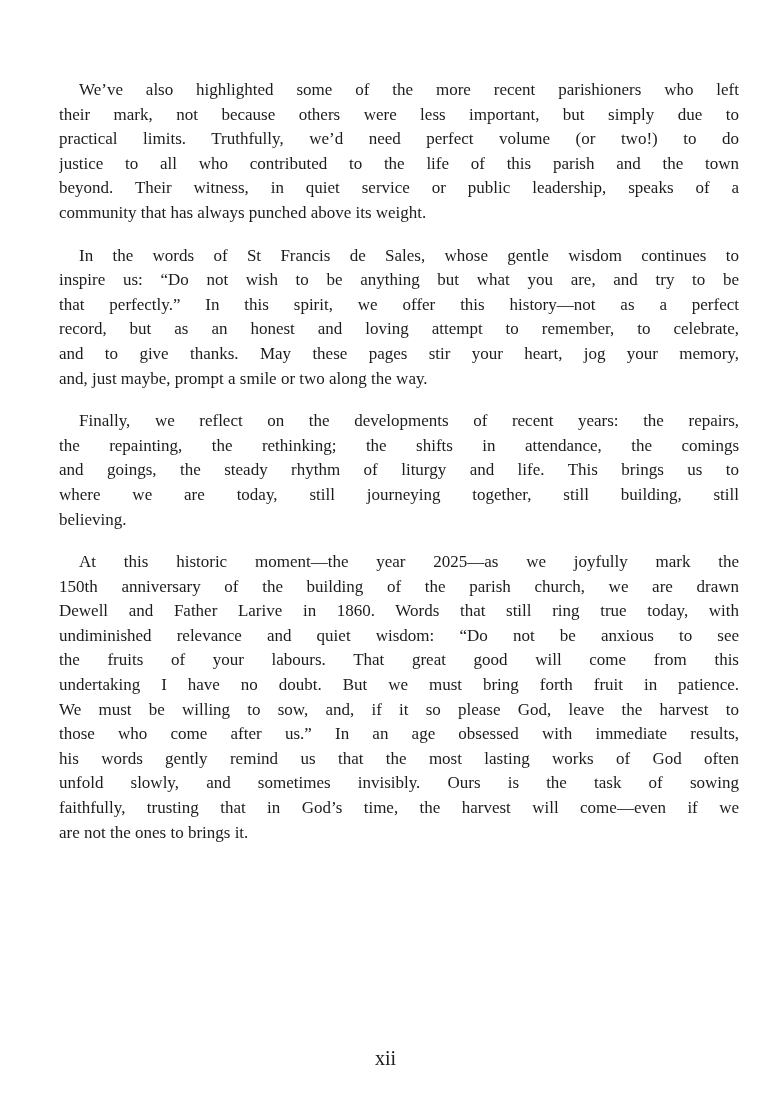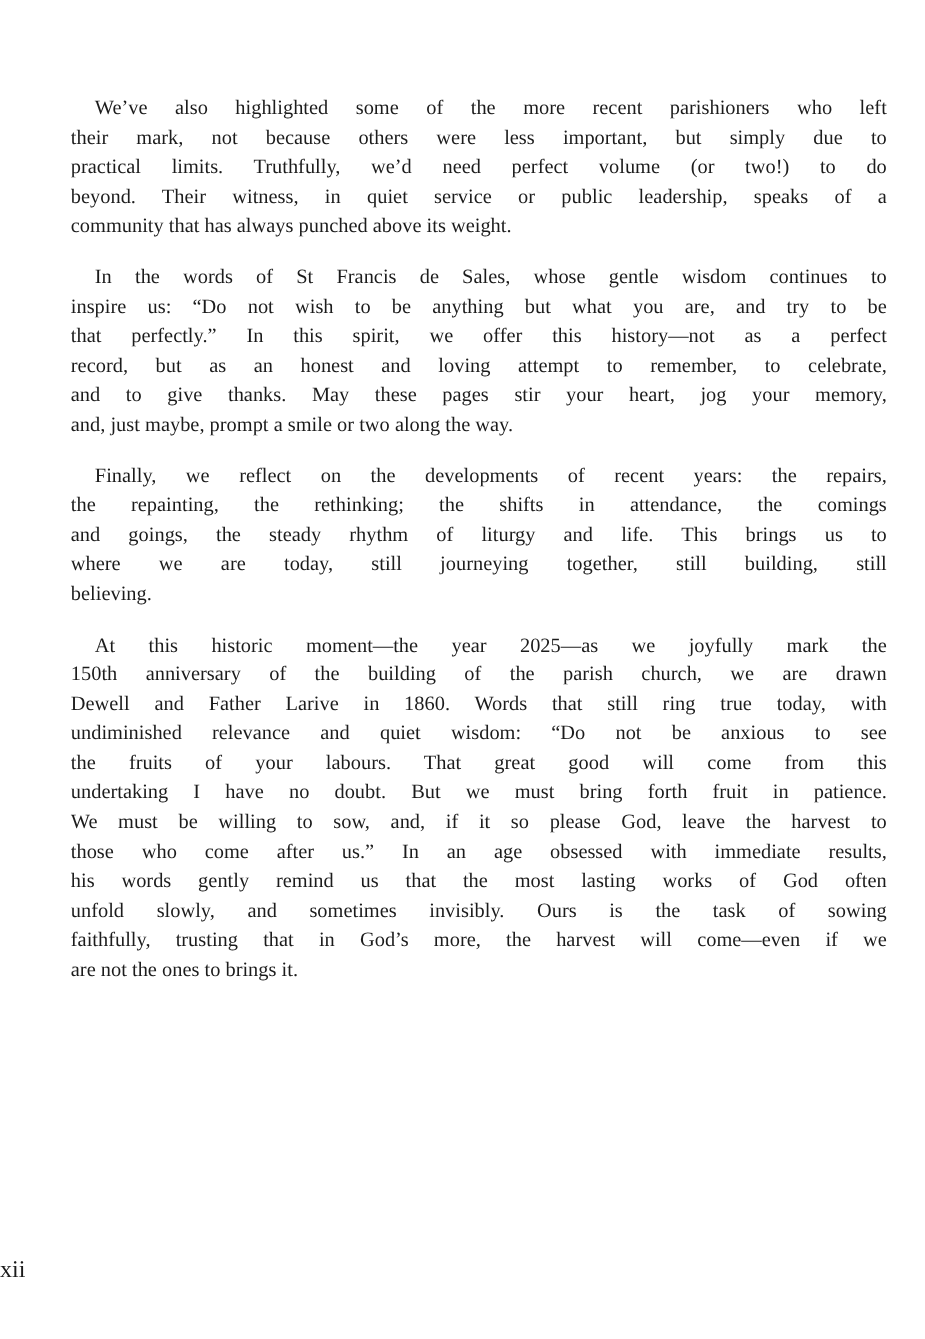--- a/index.html
+++ b/index.html
@@ -39,33 +39,35 @@
     }
     .line.last {
       text-align: center;
       text-align-last: left;
     }
     .page-number {
       position: absolute;
       left: 0;
       width: 771px;
       top: 1046px;
+      text-align: center;
       font-size: 20px;
       line-height: 24px;
     }
   </style>
 </head>
 <body>
 
 <div class="page">
 
   <p class="para">
     <span class="line first">We’ve also highlighted some of the more recent parishioners who left</span>
     <span class="line">their mark, not because others were less important, but simply due to</span>
     <span class="line">practical limits. Truthfully, we’d need perfect volume (or two!) to do</span>
+    <span class="line">justice to all who contributed to the life of this parish and the town</span>
     <span class="line">beyond. Their witness, in quiet service or public leadership, speaks of a</span>
     <span class="line last">community that has always punched above its weight.</span>
   </p>
 
   <p class="para">
     <span class="line first">In the words of St Francis de Sales, whose gentle wisdom continues to</span>
     <span class="line">inspire us: “Do not wish to be anything but what you are, and try to be</span>
     <span class="line">that perfectly.” In this spirit, we offer this history—not as a perfect</span>
     <span class="line">record, but as an honest and loving attempt to remember, to celebrate,</span>
     <span class="line">and to give thanks. May these pages stir your heart, jog your memory,</span>
@@ -84,18 +86,18 @@
     <span class="line first">At this historic moment—the year 2025—as we joyfully mark the</span>
     <span class="line">150th anniversary of the building of the parish church, we are drawn</span>
     <span class="line">Dewell and Father Larive in 1860. Words that still ring true today, with</span>
     <span class="line">undiminished relevance and quiet wisdom: “Do not be anxious to see</span>
     <span class="line">the fruits of your labours. That great good will come from this</span>
     <span class="line">undertaking I have no doubt. But we must bring forth fruit in patience.</span>
     <span class="line">We must be willing to sow, and, if it so please God, leave the harvest to</span>
     <span class="line">those who come after us.” In an age obsessed with immediate results,</span>
     <span class="line">his words gently remind us that the most lasting works of God often</span>
     <span class="line">unfold slowly, and sometimes invisibly. Ours is the task of sowing</span>
-    <span class="line">faithfully, trusting that in God’s more, the harvest will come—even if we</span>
+    <span class="line">faithfully, trusting that in God’s time, the harvest will come—even if we</span>
     <span class="line last">are not the ones to brings it.</span>
   </p>
 </div>
 
 <div class="page-number">xii</div>
 
 </body></html>

